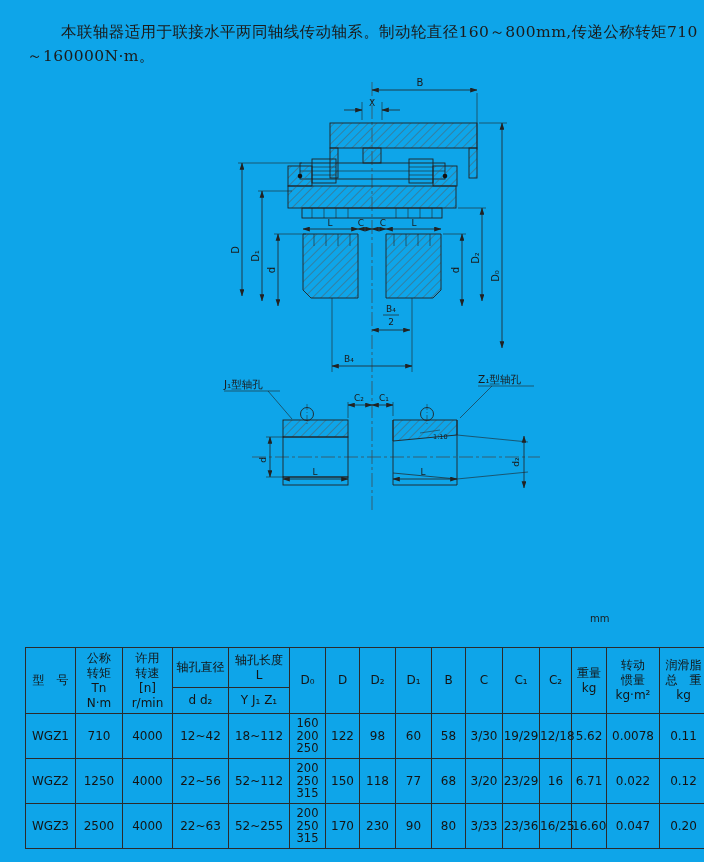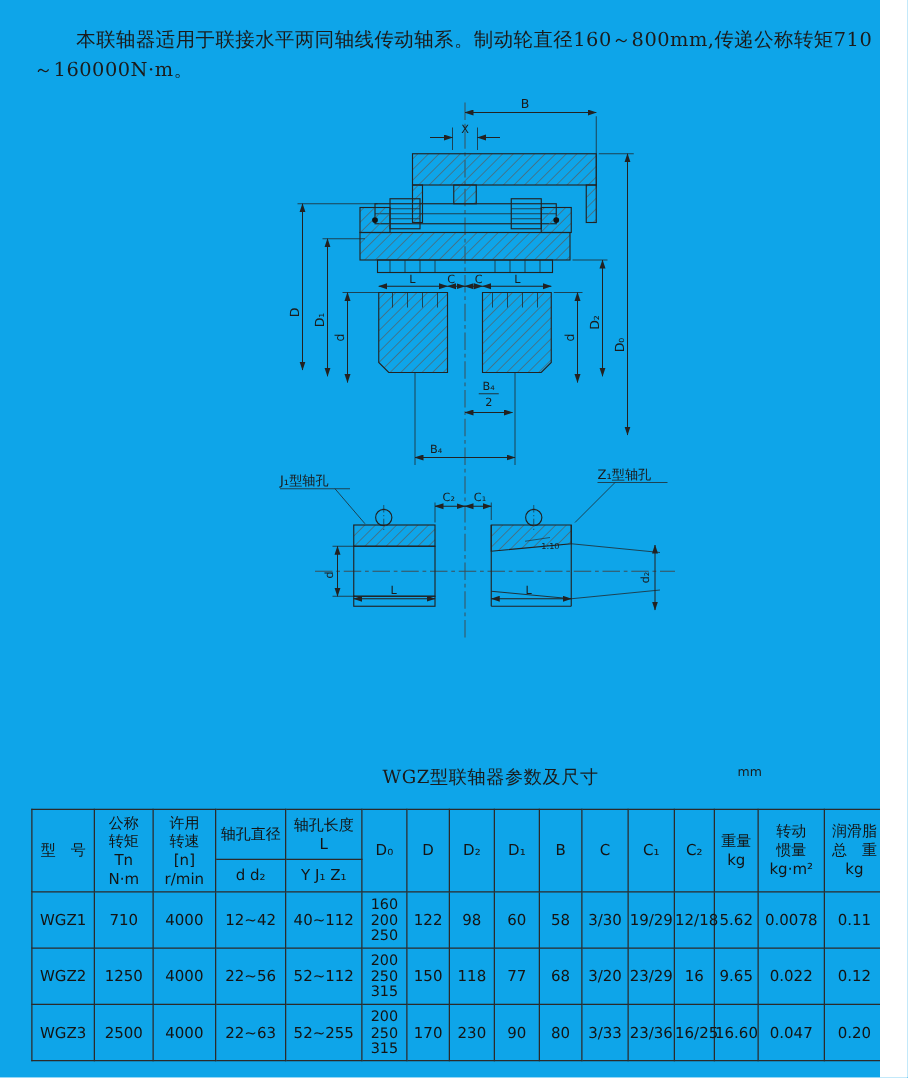--- a/index.html
+++ b/index.html
@@ -195,21 +195,20 @@
         <line x1="524" y1="378" x2="524" y2="430" stroke-width="0.8" marker-start="url(#as)" marker-end="url(#ae)"></line>
         <text transform="translate(519,404) rotate(-90)" text-anchor="middle" font-size="9" stroke="none">d₂</text>
 
         <line x1="393" y1="421" x2="457" y2="421" stroke-width="0.8" marker-start="url(#as)" marker-end="url(#ae)"></line>
         <text x="423" y="417" text-anchor="middle" font-size="9" stroke="none">L</text>
       </g>
     </svg>
   </div>
 
   <div class="tbl-caption">
-    <span class="cap">WGZ型联轴器参数及尺寸</span>
     <span class="unit">mm</span>
   </div>
 
   <table class="params">
     <colgroup>
       <col style="width:50px">
         <col style="width:47px">
         <col style="width:50px">
       <col style="width:56px">
         <col style="width:61px">
@@ -259,21 +258,21 @@
       <tr class="hdr2">
         <td>d d₂</td>
         <td>Y J₁ Z₁</td>
       </tr>
 
       <tr class="body-row">
         <td>WGZ1</td>
         <td>710</td>
         <td>4000</td>
         <td>12~42</td>
-        <td>40~112</td>
+        <td>18~112</td>
         <td class="d0cell">160
 200
 250</td>
         <td>122</td>
         <td>98</td>
         <td>60</td>
         <td>58</td>
         <td>3/30</td>
         <td>19/29</td>
         <td>12/18</td>
@@ -291,21 +290,21 @@
         <td class="d0cell">200
 250
 315</td>
         <td>150</td>
         <td>118</td>
         <td>77</td>
         <td>68</td>
         <td>3/20</td>
         <td>23/29</td>
         <td>16</td>
-        <td>9.65</td>
+        <td>6.71</td>
         <td>0.022</td>
         <td>0.12</td>
       </tr>
 
       <tr class="body-row">
         <td>WGZ3</td>
         <td>2500</td>
         <td>4000</td>
         <td>22~63</td>
         <td>52~255</td>

